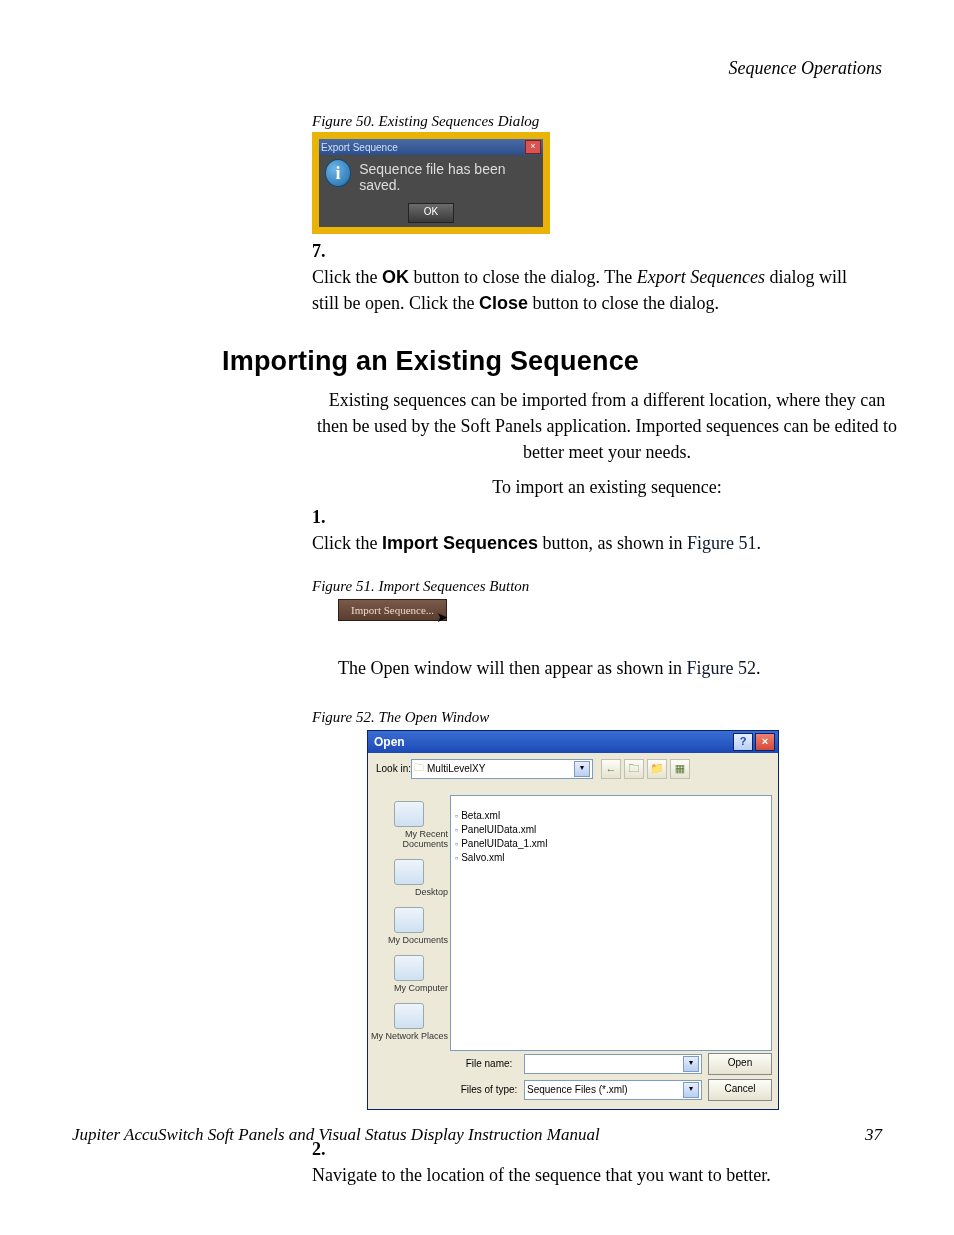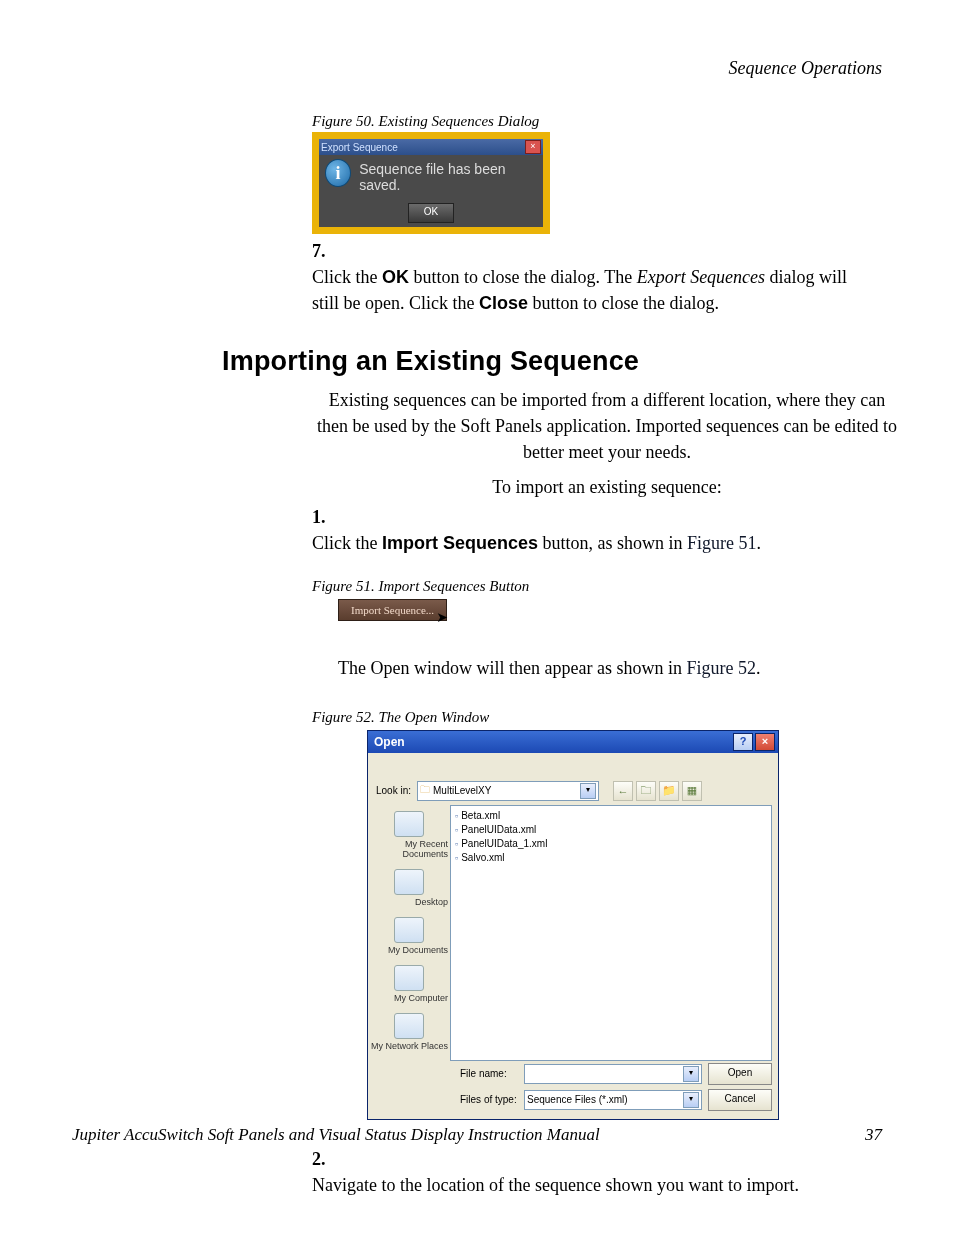--- a/index.html
+++ b/index.html
@@ -126,23 +126,22 @@
   }
   .opendlg .tbar .sp { margin-left: auto; display: flex; gap: 2px; }
   .opendlg .tbar .tbtn {
     width: 18px; height: 16px; border: 1px solid #0a246a;
     background: linear-gradient(#e8eefc,#b8cef4);
     color: #1c49b4; text-align: center; line-height: 14px;
     font-weight: bold; font-size: 11px;
   }
   .opendlg .tbar .tbtn.close { background: linear-gradient(#f08070,#d24a36); color: #fff; }
   .opendlg .toolbar {
-    display: flex; align-items: center; gap: 6px;
-    padding: 6px 8px 4px 8px;
-    margin-top: 22px;
+    display: flex; align-items: center; 
+    padding: 6px 8px 16px 8px;
   }
   .opendlg .toolbar label { font-size: 10px; }
   .opendlg .lookin {
     flex: 0 0 176px; height: 18px;
     border: 1px solid #7f9db9; background: #fff;
     display: flex; align-items: center; padding: 0 2px;
     font-size: 10px;
   }
   .opendlg .lookin .fld { color: #d9a23a; margin-right: 3px; }
   .opendlg .lookin .dd { margin-left: auto; width: 14px; height: 14px;
@@ -164,35 +163,35 @@
   .opendlg .place { text-align: right; padding: 4px 2px 6px 2px; font-size: 9px; color: #333; }
   .opendlg .place .pic {
     width: 28px; height: 24px; margin: 0 auto 2px auto;
     border: 1px solid #9aa; background: linear-gradient(#eef4fb,#cfe0f2);
     border-radius: 3px;
   }
   .opendlg .filepane {
     flex: 1; background: #fff; border: 1px solid #7f9db9;
     margin: 0 6px 0 0;
     min-height: 188px;
-    padding: 3px 4px;
+    padding: 13px 4px;
   }
   .opendlg .filepane .fitem { font-size: 10px; line-height: 13px; color: #000; }
   .opendlg .filepane .fitem::before {
     content: "▫"; color: #5a7ab0; margin-right: 3px; font-size: 9px;
   }
   .opendlg .bottom {
     display: grid;
     grid-template-columns: 82px 62px 1fr 64px;
     grid-template-rows: 22px 22px;
     align-items: center;
     gap: 4px 6px;
     padding: 2px 6px 8px 0;
   }
-  .opendlg .bottom .lbl { font-size: 10px; text-align: left; padding-left: 4px; }
+  .opendlg .bottom .lbl { font-size: 10px; text-align: center; padding-left: 4px; }
   .opendlg .bottom .combo {
     height: 18px; border: 1px solid #7f9db9; background: #fff;
     display: flex; align-items: center; padding: 0 2px; font-size: 10px;
   }
   .opendlg .bottom .combo .dd { margin-left: auto; width: 14px; height: 14px;
     background: linear-gradient(#e8eefc,#b8cef4); border: 1px solid #7f9db9;
     text-align: center; line-height: 12px; font-size: 8px; }
   .opendlg .bottom .wbtn {
     height: 20px; border: 1px solid #888;
     background: linear-gradient(#fdfdf8,#e6e3d0);
@@ -333,20 +332,20 @@
           <span>Sequence Files (*.xml)</span>
           <span class="dd">▾</span>
         </div>
         <div class="wbtn">Cancel</div>
       </div>
     </div>
   </div>
 
   <div class="step" style="margin-top:26px;">
     <span class="num">2.</span>
-    <span class="txt">Navigate to the location of the sequence shown you want to import.</span>
+    <span class="txt">Navigate to the location of the sequence that you want to better.</span>
   </div>
 
   <div class="footer">
     <span>Jupiter AccuSwitch Soft Panels and Visual Status Display Instruction Manual</span>
     <span class="pno">37</span>
   </div>
 </div>
 
 </body></html>

